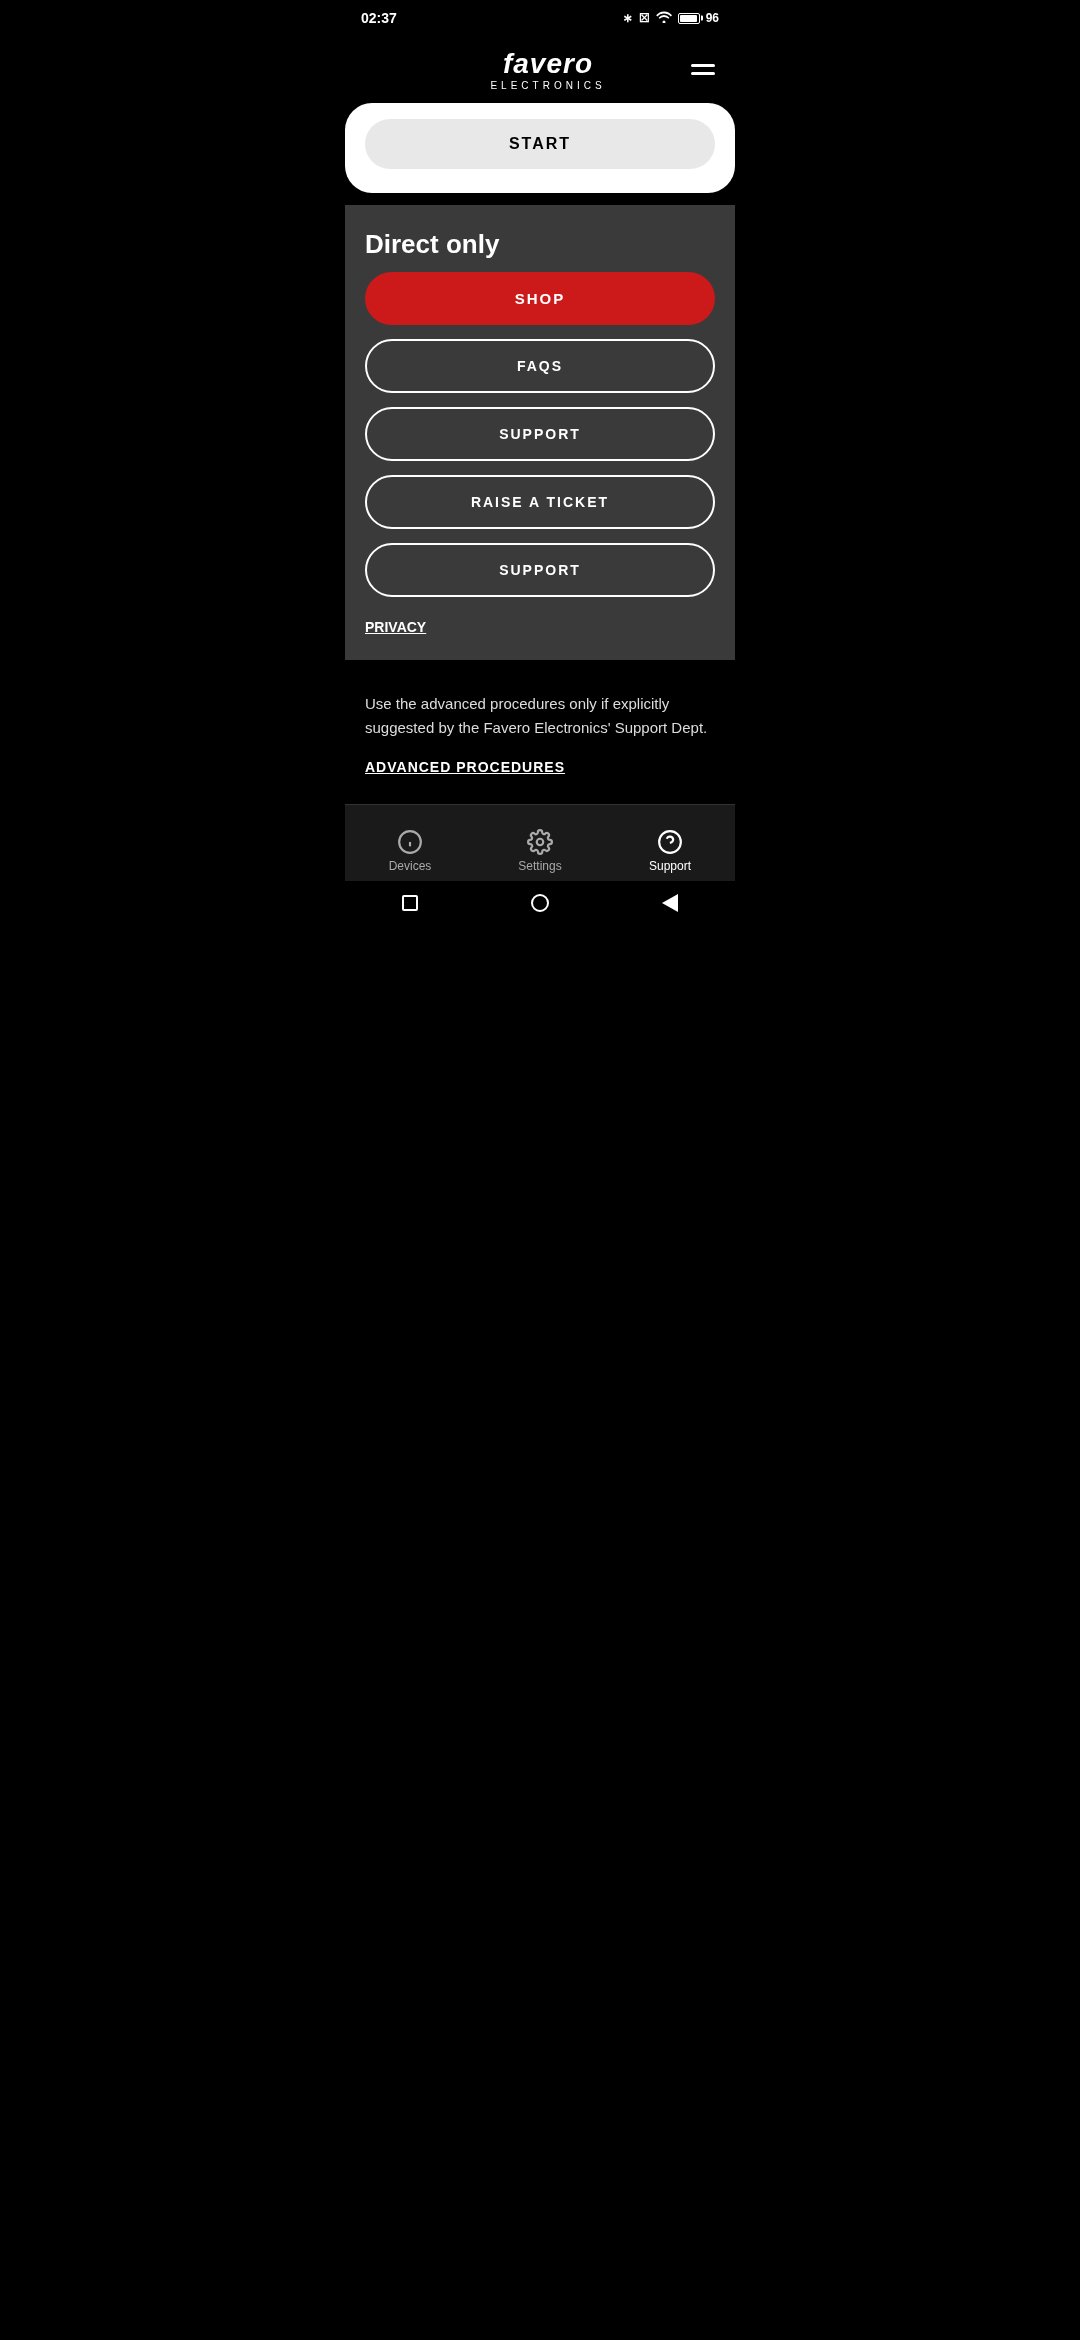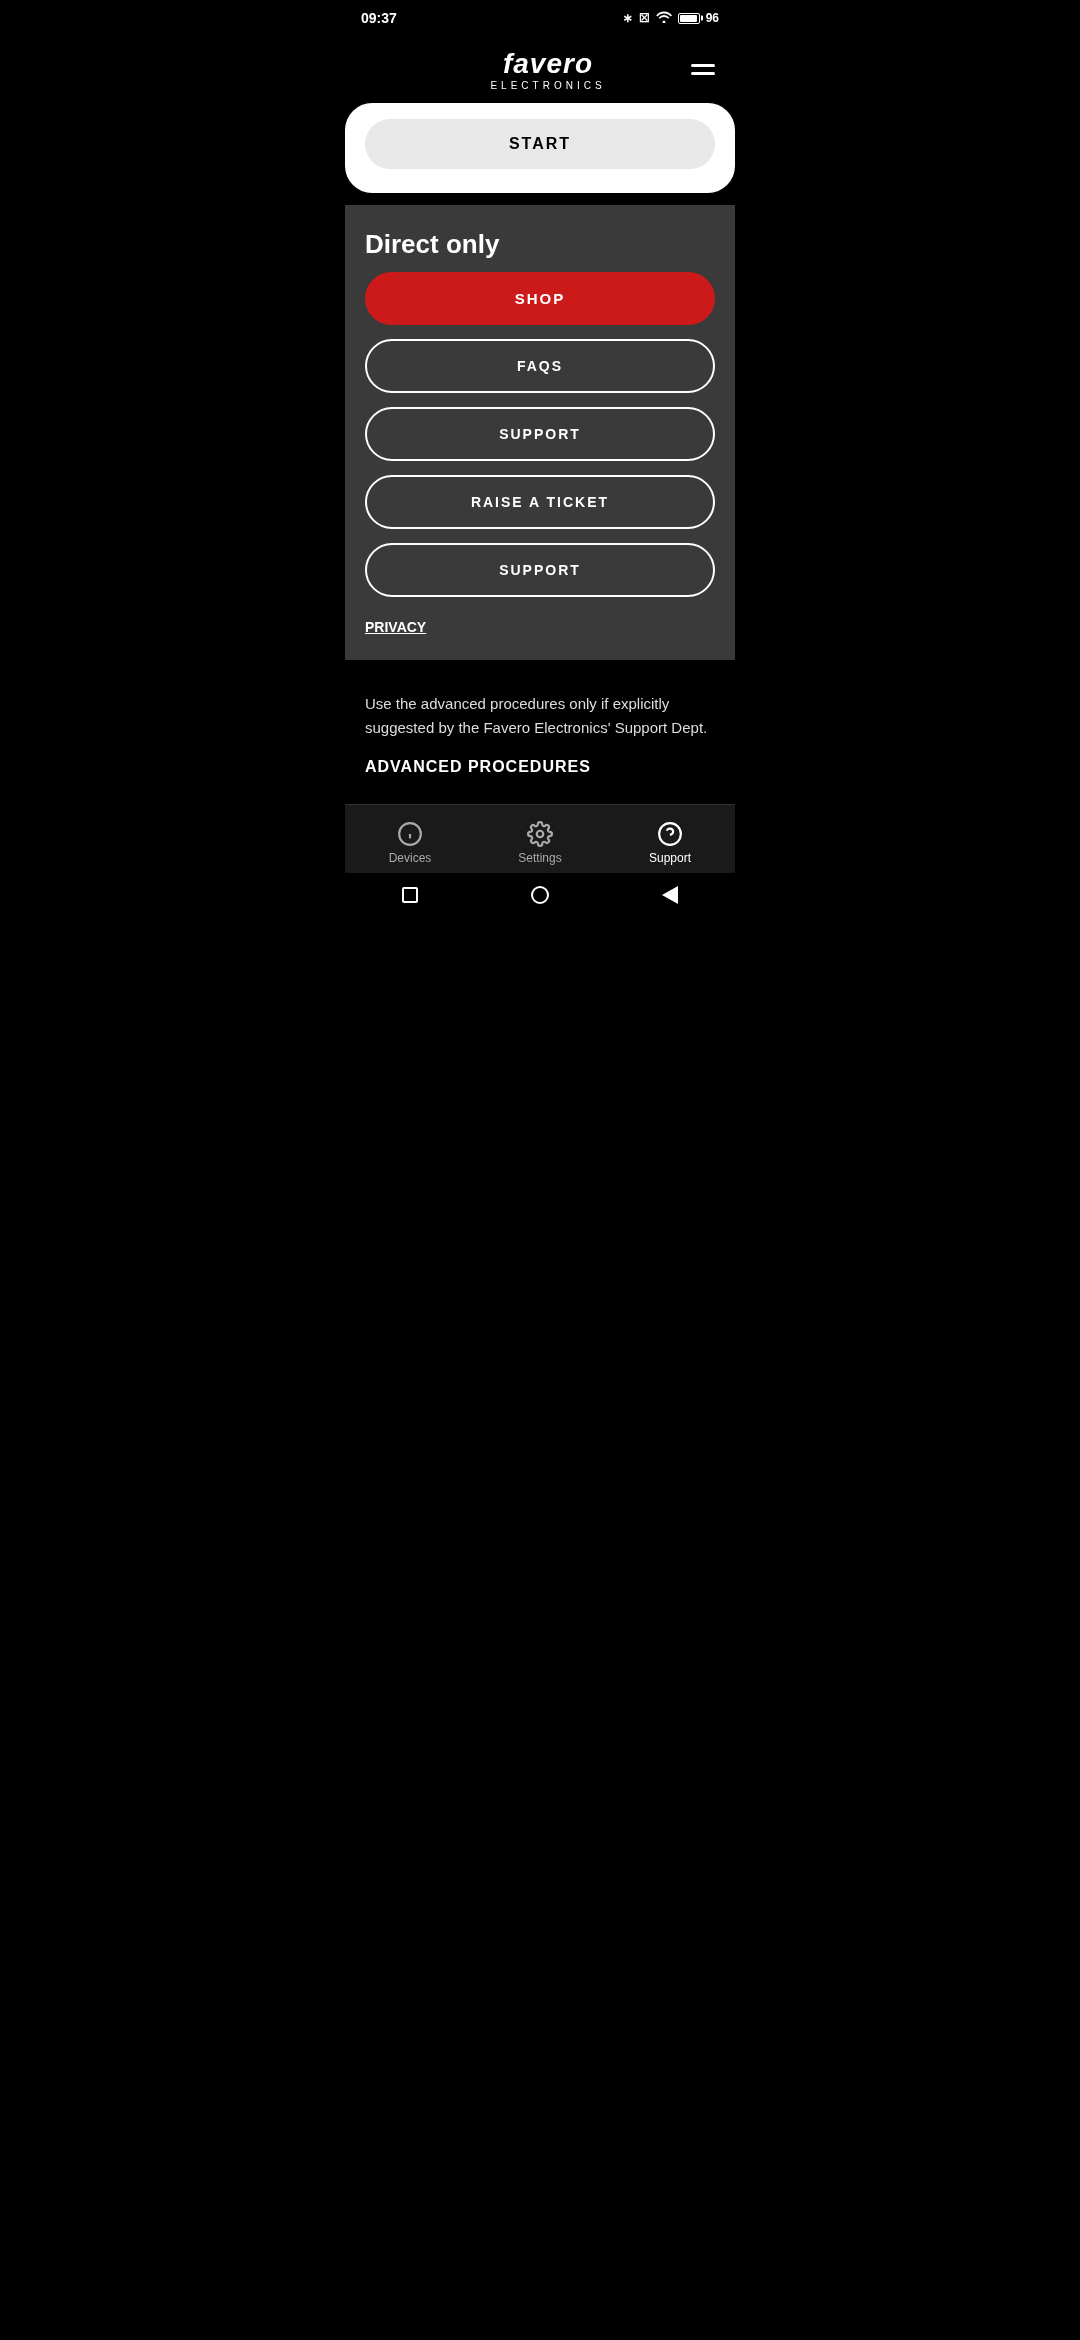--- a/index.html
+++ b/index.html
@@ -202,32 +202,33 @@
     }
 
     .advanced-desc {
       font-size: 15px;
       color: #ddd;
       line-height: 1.6;
       margin-bottom: 18px;
     }
 
     .advanced-link {
-      font-size: 16px;
-      color: #fff;
+      font-size: 14px;
+      color: #fff;
+      text-decoration: underline;
       cursor: pointer;
       font-weight: bold;
       letter-spacing: 1px;
     }
 
     .bottom-nav {
       display: flex;
       justify-content: space-around;
       align-items: center;
-      padding: 16px 0 8px;
+      padding: 24px 0 8px;
       background: #1a1a1a;
       border-top: 1px solid #333;
       margin-top: 8px;
     }
 
     .nav-item {
       display: flex;
       flex-direction: column;
       align-items: center;
       gap: 4px;
@@ -290,21 +291,21 @@
       height: 0;
       border-top: 9px solid transparent;
       border-bottom: 9px solid transparent;
       border-right: 16px solid #fff;
     }
   </style>
 </head>
 <body>
 
 <div class="status-bar">
-  <span class="status-left">09:37</span>
+  <span class="status-left">02:37</span>
   <div class="status-right">
     <span>∗</span>
     <span>☒</span>
     <span>
       <svg width="16" height="12" viewBox="0 0 16 12" fill="white">
         <path d="M8 9.5a1.5 1.5 0 1 1 0 3 1.5 1.5 0 0 1 0-3z"></path>
         <path d="M8 6c1.7 0 3.2.7 4.3 1.8l1.1-1.1A7.5 7.5 0 0 0 8 4a7.5 7.5 0 0 0-5.4 2.7l1.1 1.1A5.5 5.5 0 0 1 8 6z"></path>
         <path d="M8 2.5c2.7 0 5.1 1.1 6.9 2.9l1.1-1.1A10 10 0 0 0 8 .5a10 10 0 0 0-7.8 3.8l1.1 1.1A8 8 0 0 1 8 2.5z"></path>
       </svg>
     </span>

